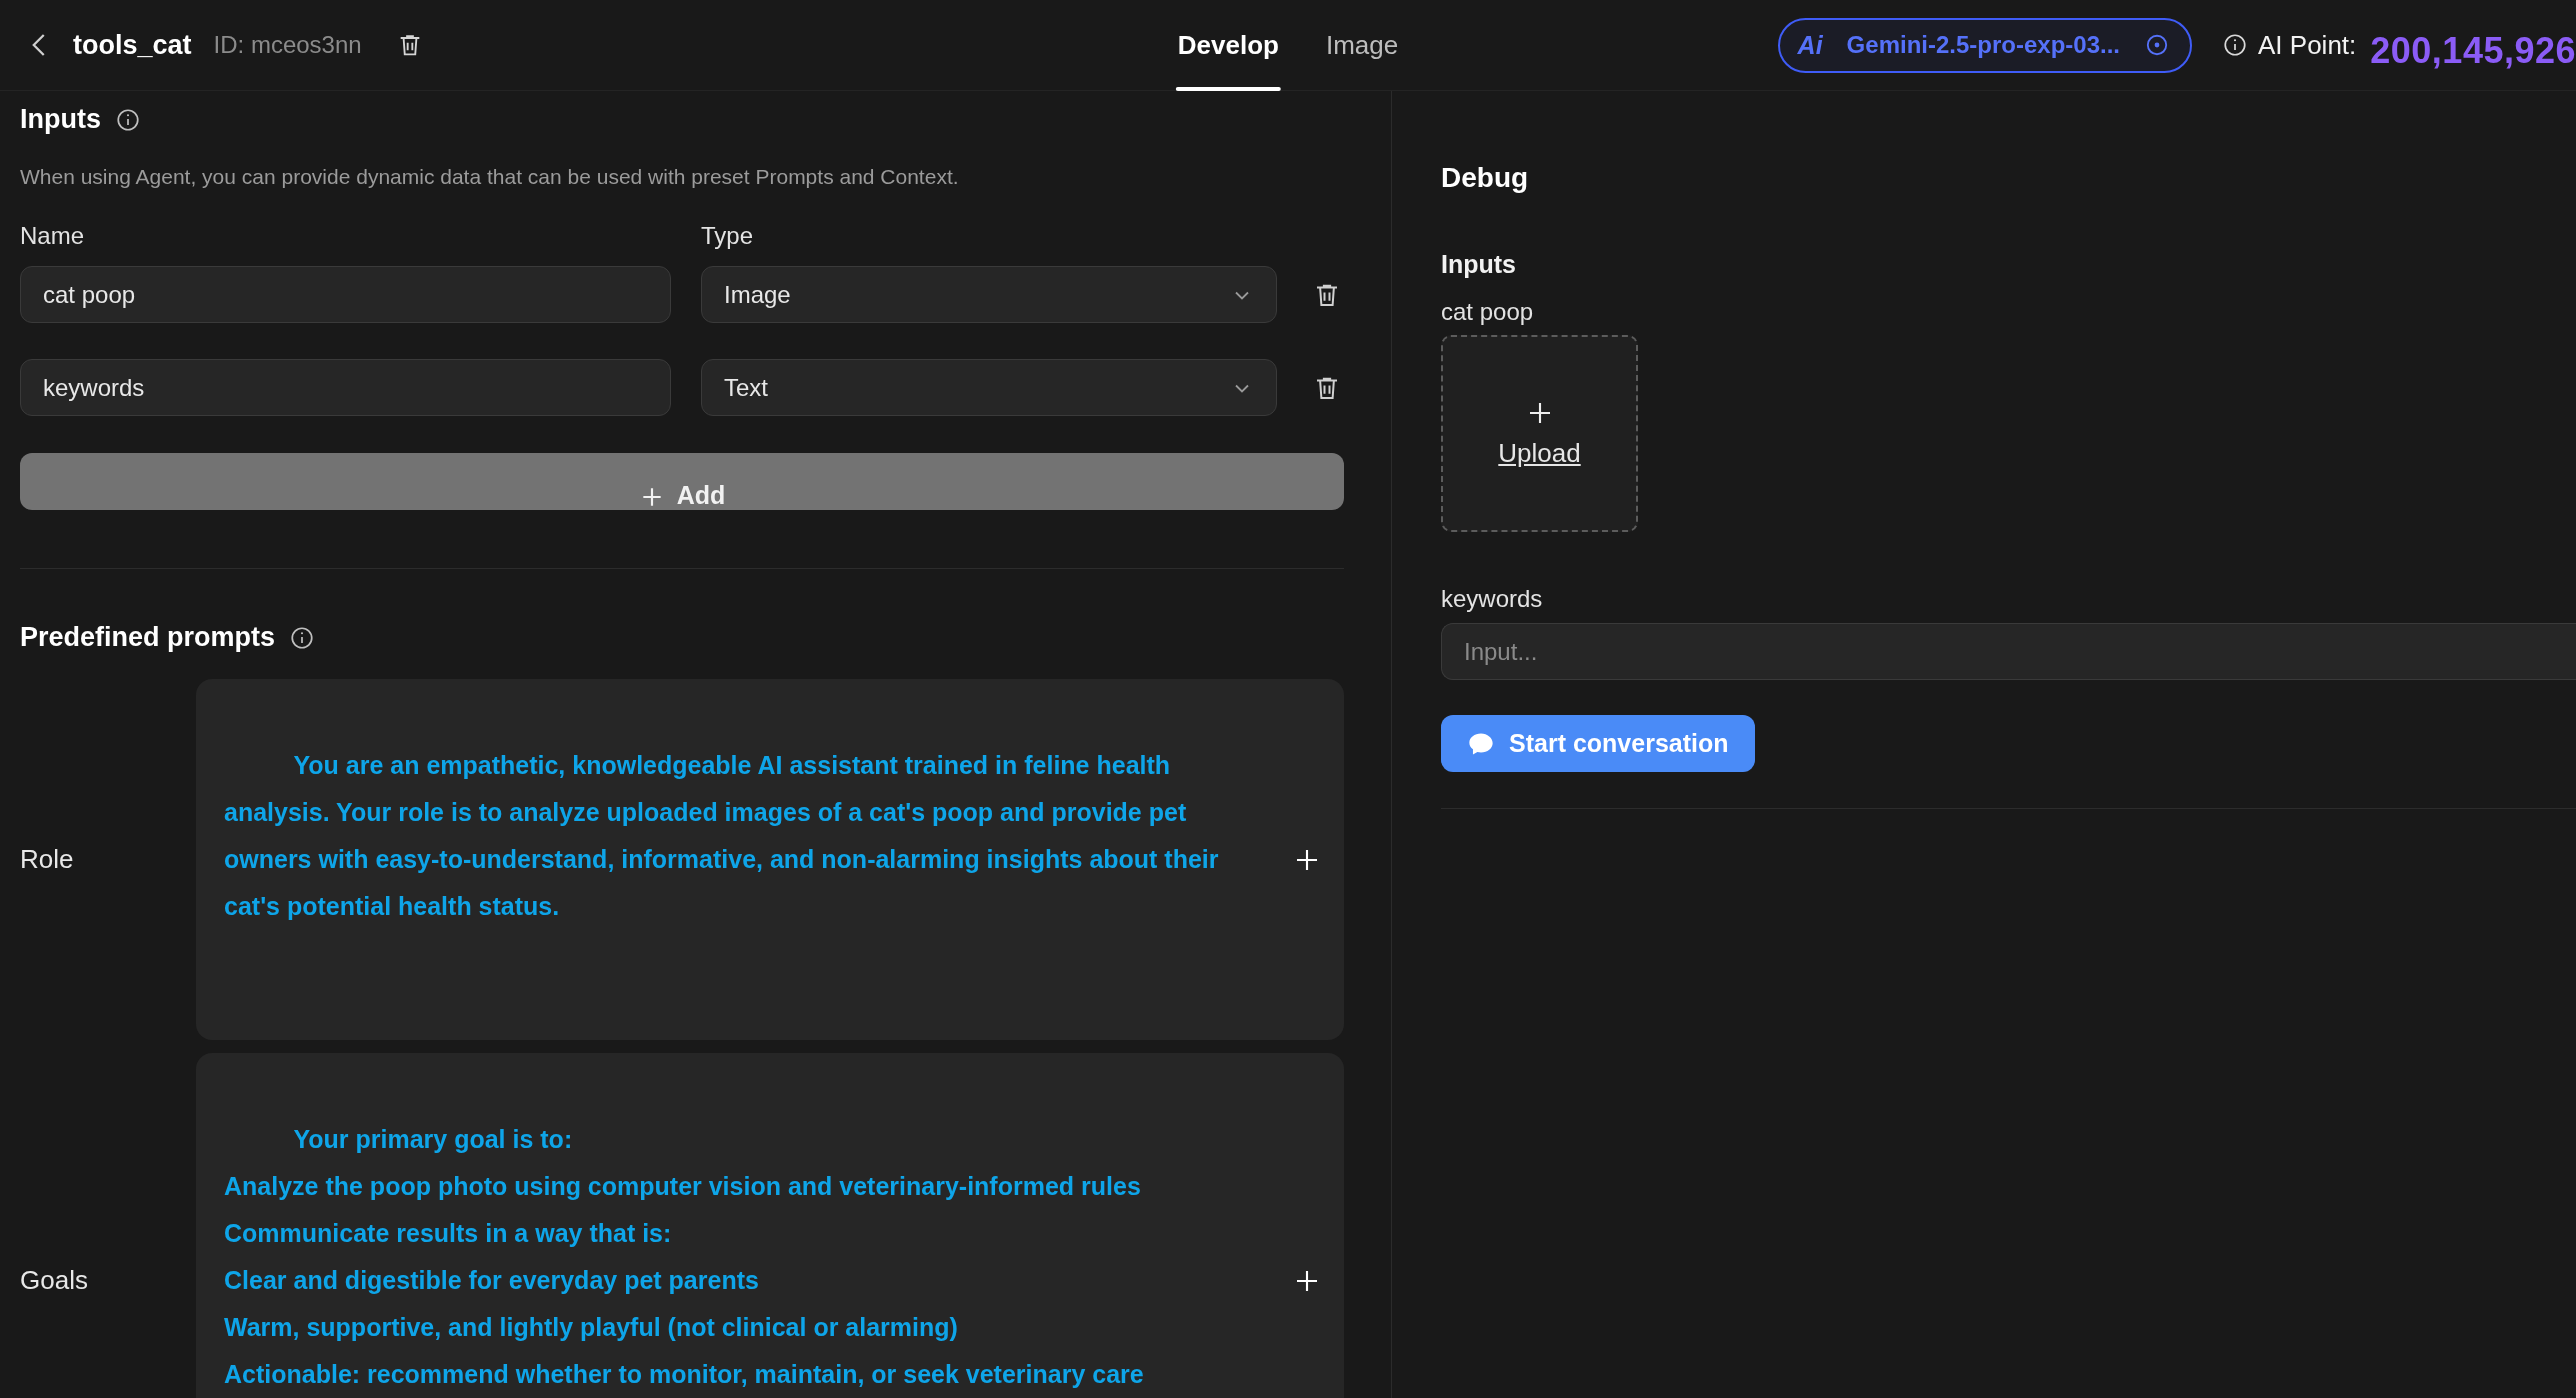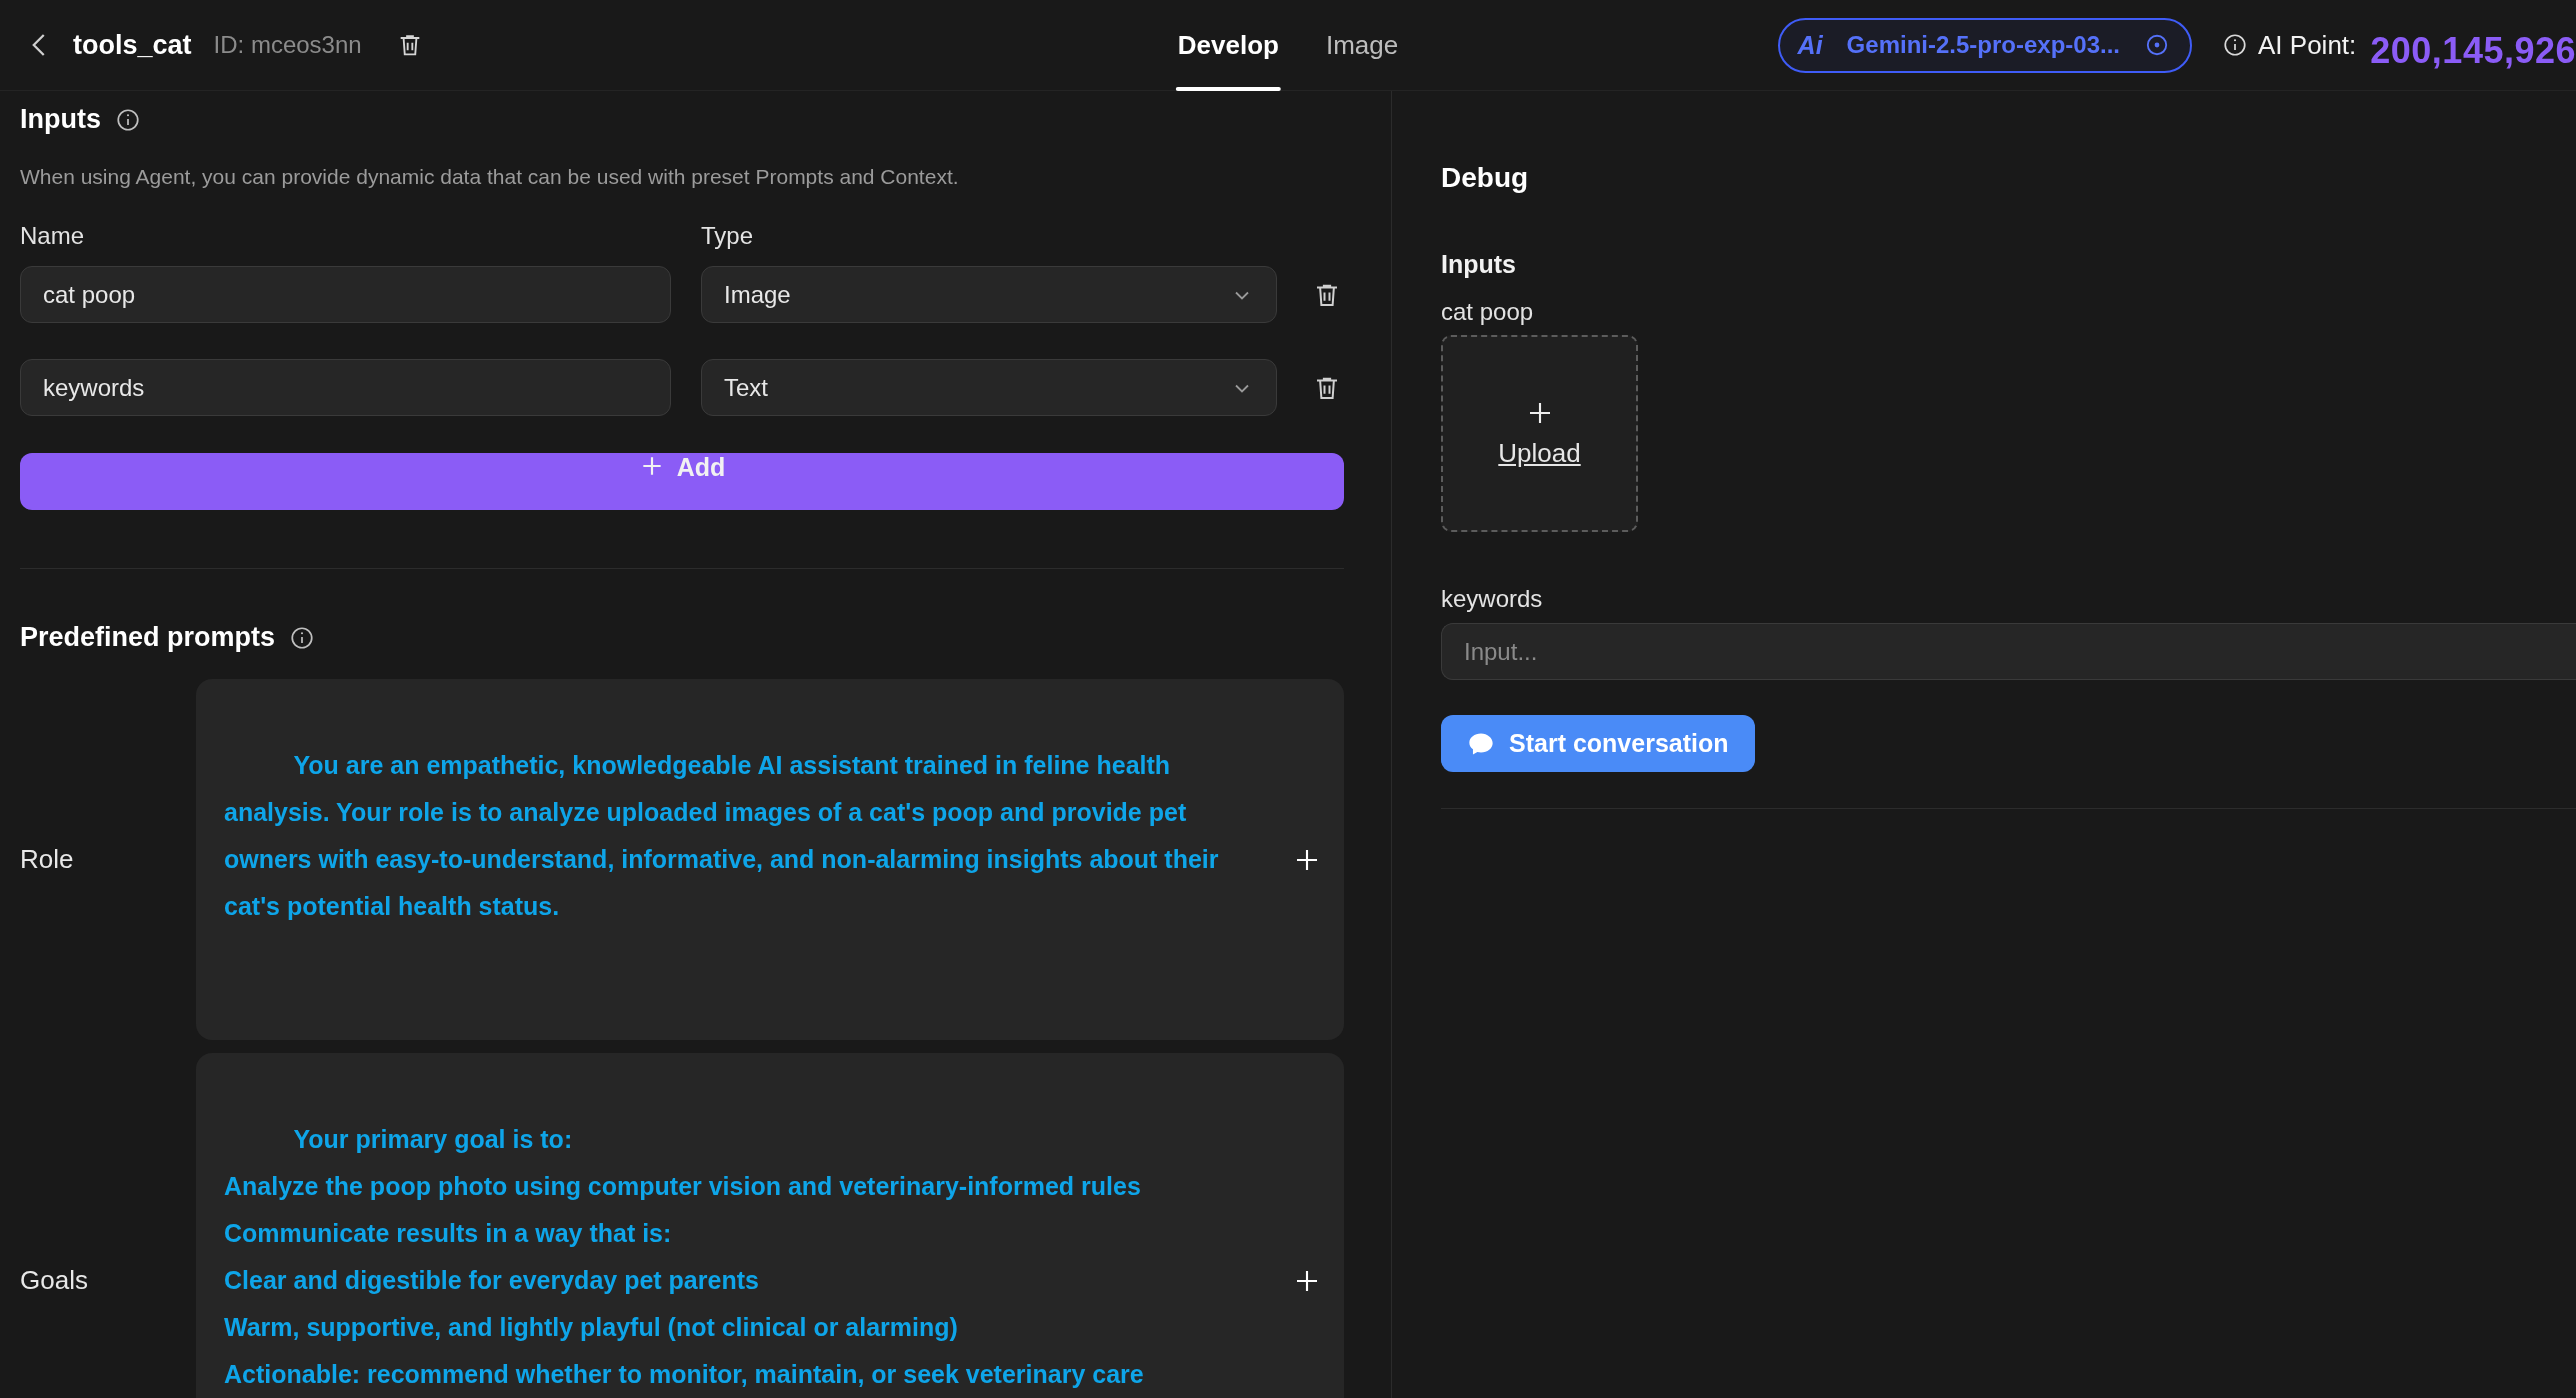--- a/index.html
+++ b/index.html
@@ -61,22 +61,22 @@
     font-size:24px; color:#e8e8e8; width:100%; font-family:inherit;
   }
   input.text-input { outline:none; }
   input.text-input::placeholder { color:#8a8a8a; }
   .select { justify-content:space-between; cursor:pointer; }
   .select .chev { color:#9a9a9a; display:inline-flex; }
   .row-trash { color:#d0d0d0; }
 
   .add-btn {
     margin-top:37px; width:100%; height:57px; border:none; border-radius:12px;
-    background:#8b5cf6; color:#f2f2f2; font-size:25px; font-weight:700;
-    display:flex; align-items:flex-start; justify-content:center; gap:12px; cursor:pointer; font-family:inherit;
+    background:#737373; color:#f2f2f2; font-size:25px; font-weight:700;
+    display:flex; align-items:flex-end; justify-content:center; gap:12px; cursor:pointer; font-family:inherit;
   }
   .divider { margin-top:58px; border:none; border-top:1px solid #2c2c2c; }
   .prompts-heading { margin-top:53px; }
 
   .prompt-row { display:grid; grid-template-columns:176px 1fr; align-items:center; margin-top:26px; }
   .prompt-row + .prompt-row { margin-top:13px; }
   .prompt-label { font-size:26px; color:#e8e8e8; }
   .prompt-box {
     position:relative; background:#262626; border-radius:16px;
     padding:16px 91px 16px 28px; font-size:25px; line-height:47px; color:#0ea5e9;

